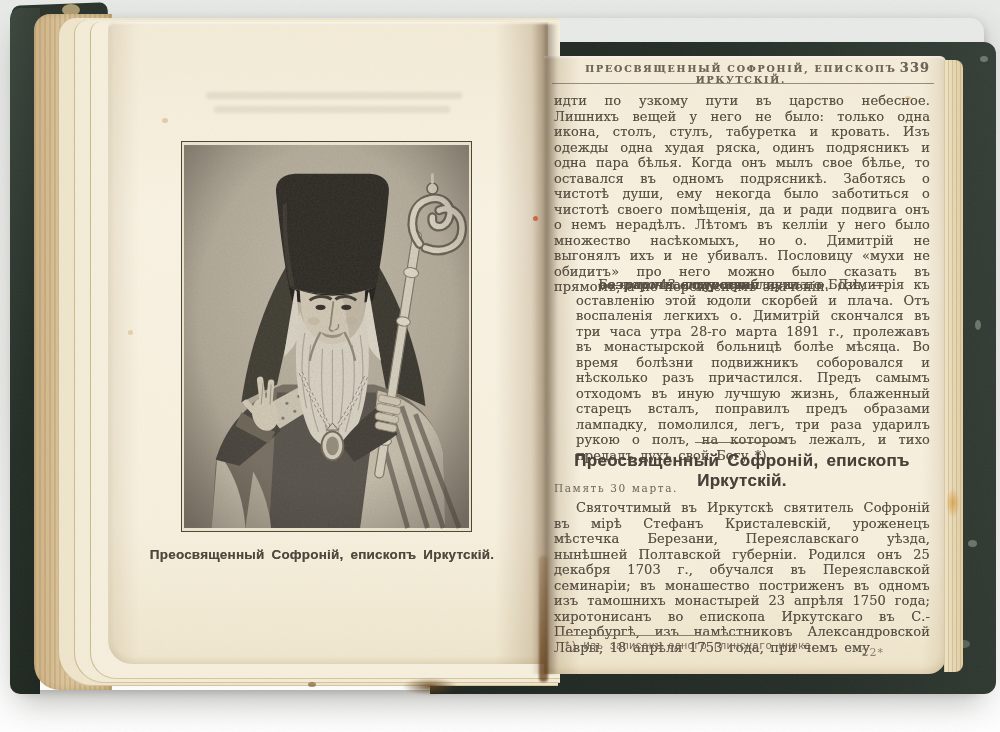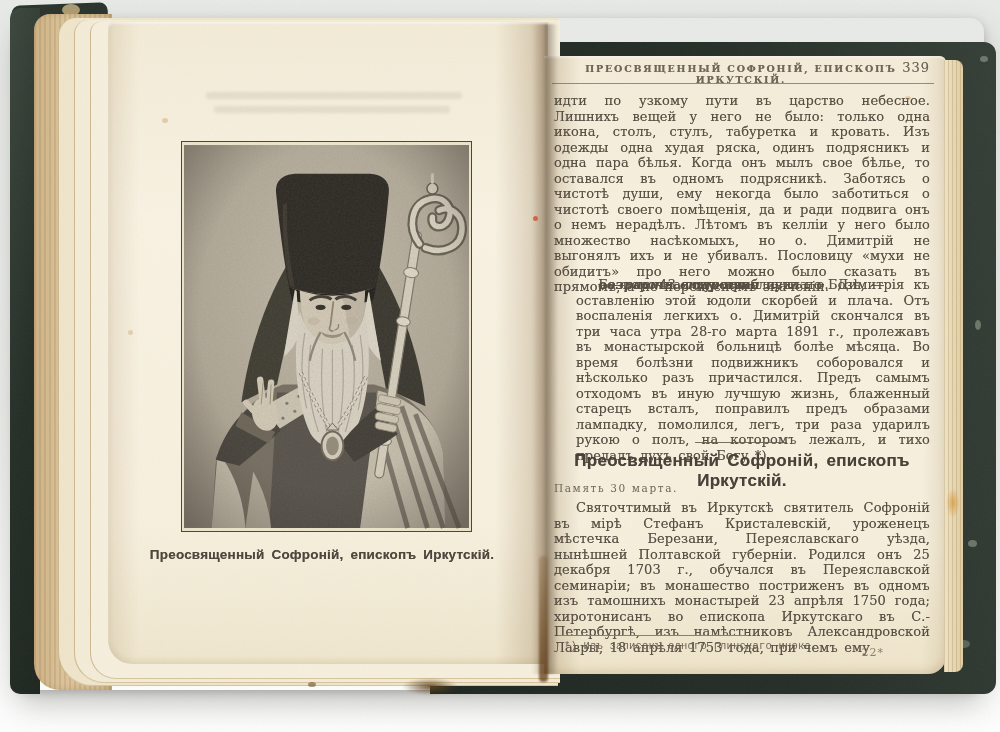--- a/index.html
+++ b/index.html
@@ -87,21 +87,21 @@
   .portrait-caption{left:132px;top:547px;width:380px;text-align:center;
     font-family:"Liberation Sans",sans-serif;font-weight:bold;font-size:13.5px;
     color:#4b443b;word-spacing:3px;letter-spacing:.2px;text-shadow:0 0 .6px rgba(75,68,59,.6);}
 
   
   .rp-text{color:#564d41;text-shadow:0 0 .55px rgba(86,77,65,.55);}
   .rp-header{left:10px;top:7px;width:374px;text-align:center;
     font-size:9.5px;font-weight:bold;letter-spacing:1.8px;color:#6d6355;
     text-shadow:0 0 .5px rgba(109,99,85,.6);}
   .rp-pagenum{right:16px;top:4px;font-size:13px;color:#6d6355;letter-spacing:1px;
-    text-shadow:0 0 .5px rgba(109,99,85,.6);}
+    text-shadow:0 0 .5px rgba(109,99,85,.6);font-weight:bold;}
   .rp-rule{left:8px;top:27px;width:382px;border-top:1px solid #7d7263;opacity:.8;}
   .para{left:10px;width:376px;font-size:13px;line-height:15.5px;text-align:justify;
     word-spacing:2.2px;letter-spacing:.1px;}
   .para.p1{top:37px;}
   .para.p2{top:221px;text-indent:1.7em;}
   .para.p3{top:444px;text-indent:1.7em;}
   .ital{font-style:italic;font-weight:bold;}
   .divider{left:151px;top:386px;width:92px;border-top:1.6px solid #5f574a;opacity:.85;}
   .heading{left:4px;top:395px;width:388px;text-align:center;
     font-family:"Liberation Sans",sans-serif;font-weight:bold;font-size:17px;

